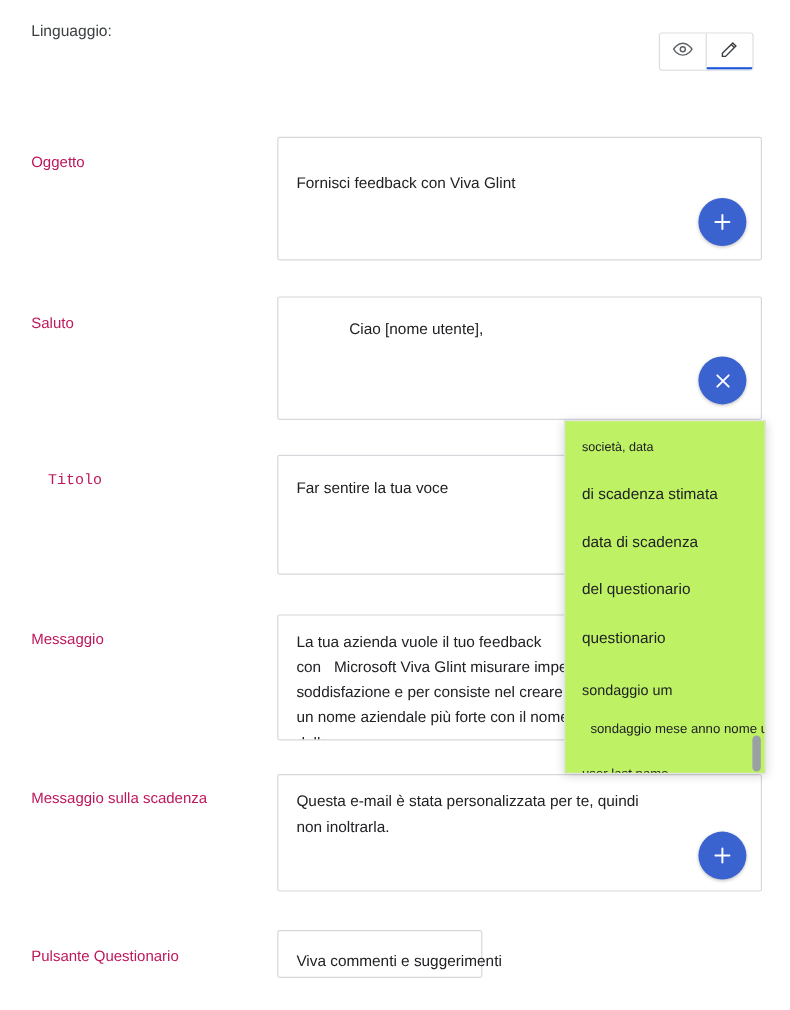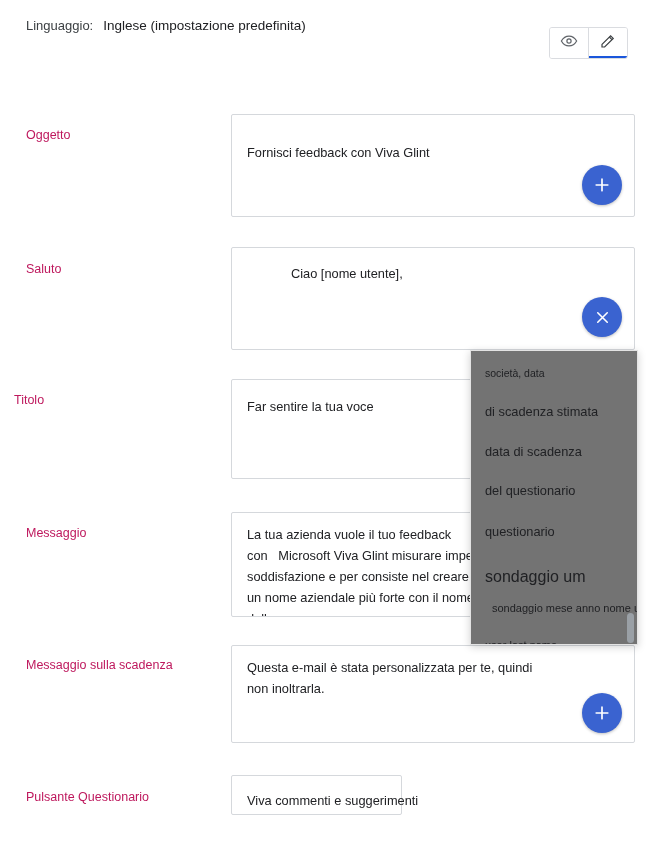--- a/index.html
+++ b/index.html
@@ -109,21 +109,21 @@
   }
   .fab svg { display: block; }
 
   
   .suggest {
     position: absolute;
     left: 470px;
     top: 350px;
     width: 168px;
     height: 295px;
-    background: #737373;
+    background: #bef264;
     border: 1px solid #e3e3e3;
     box-shadow: 0 2px 8px rgba(0,0,0,0.18);
     overflow: hidden;
     box-sizing: border-box;
   }
   .suggest-item {
     font-size: 12.8px;
     color: #202124;
     padding: 0 14px;
     white-space: nowrap;
@@ -142,21 +142,20 @@
 
   .cut-text {
     overflow: hidden;
   }
 </style>
 </head>
 <body>
 
 <div class="lang-row">
   <span class="lang-label">Linguaggio:</span>
-  <span class="lang-value">Inglese (impostazione predefinita)</span>
 </div>
 
 <div class="view-toggle">
   <div class="tgl">
     <span>
       <svg width="18" height="18" viewBox="0 0 24 24" fill="none" stroke="#5f6368" stroke-width="1.6">
         <path d="M1.8 12s3.8-6.6 10.2-6.6S22.2 12 22.2 12 18.4 18.6 12 18.6 1.8 12 1.8 12z"></path>
         <circle cx="12" cy="12" r="2.8"></circle>
       </svg>
     </span>
@@ -186,21 +185,21 @@
 <div class="field-box" style="top:247px; height:103px;"></div>
 <div class="field-text" style="top:263px;margin-left:44px;">Ciao [nome utente],</div>
 <div class="fab" style="top:297px; left:582px;">
   <span>
     <svg width="19" height="19" viewBox="0 0 24 24" stroke="#ffffff" stroke-width="2" stroke-linecap="round">
       <path d="M6 6l12 12M18 6L6 18"></path>
     </svg>
   </span>
 </div>
 
-<div class="field-label" style="top:393px; left:14px;">Titolo</div>
+<div class="field-label" style="top:393px; left:40px;font-family:Liberation Mono, monospace;">Titolo</div>
 <div class="field-box" style="top:379px; height:100px;"></div>
 <div class="field-text" style="top:396px;">Far sentire la tua voce</div>
 
 <div class="field-label" style="top:526px; left:26px;">Messaggio</div>
 <div class="field-box" style="top:512px; height:105px;"></div>
 <div class="field-text cut-text" style="top:524px; width:255px; height:92px;">La tua azienda vuole il tuo feedback
 con   Microsoft Viva Glint misurare impegno,
 soddisfazione e per consiste nel creare
 un nome aziendale più forte con il nome della
 mattere</div>
@@ -220,17 +219,17 @@
 <div class="field-label" style="top:790px; left:26px;">Pulsante Questionario</div>
 <div class="field-box" style="top:775px; height:40px; width:171px;"></div>
 <div class="field-text" style="top:790px;">Viva commenti e suggerimenti</div>
 
 <div class="suggest">
   <div class="suggest-item" style="top:16px; font-size:10.5px;">società, data</div>
   <div class="suggest-item" style="top:53px;">di scadenza stimata</div>
   <div class="suggest-item" style="top:93px;">data di scadenza</div>
   <div class="suggest-item" style="top:132px;">del questionario</div>
   <div class="suggest-item" style="top:173px;">questionario</div>
-  <div class="suggest-item" style="top:217px; font-size:16px;">sondaggio um</div>
+  <div class="suggest-item" style="top:217px; font-size:12px;">sondaggio um</div>
   <div class="suggest-item" style="top:251px; font-size:11px; left:7px;">sondaggio mese anno nome utente</div>
   <div class="suggest-item" style="top:288px; font-size:11px;">user last name</div>
   <div class="sug-scrollbar"></div>
 </div>
 
 </body></html>

